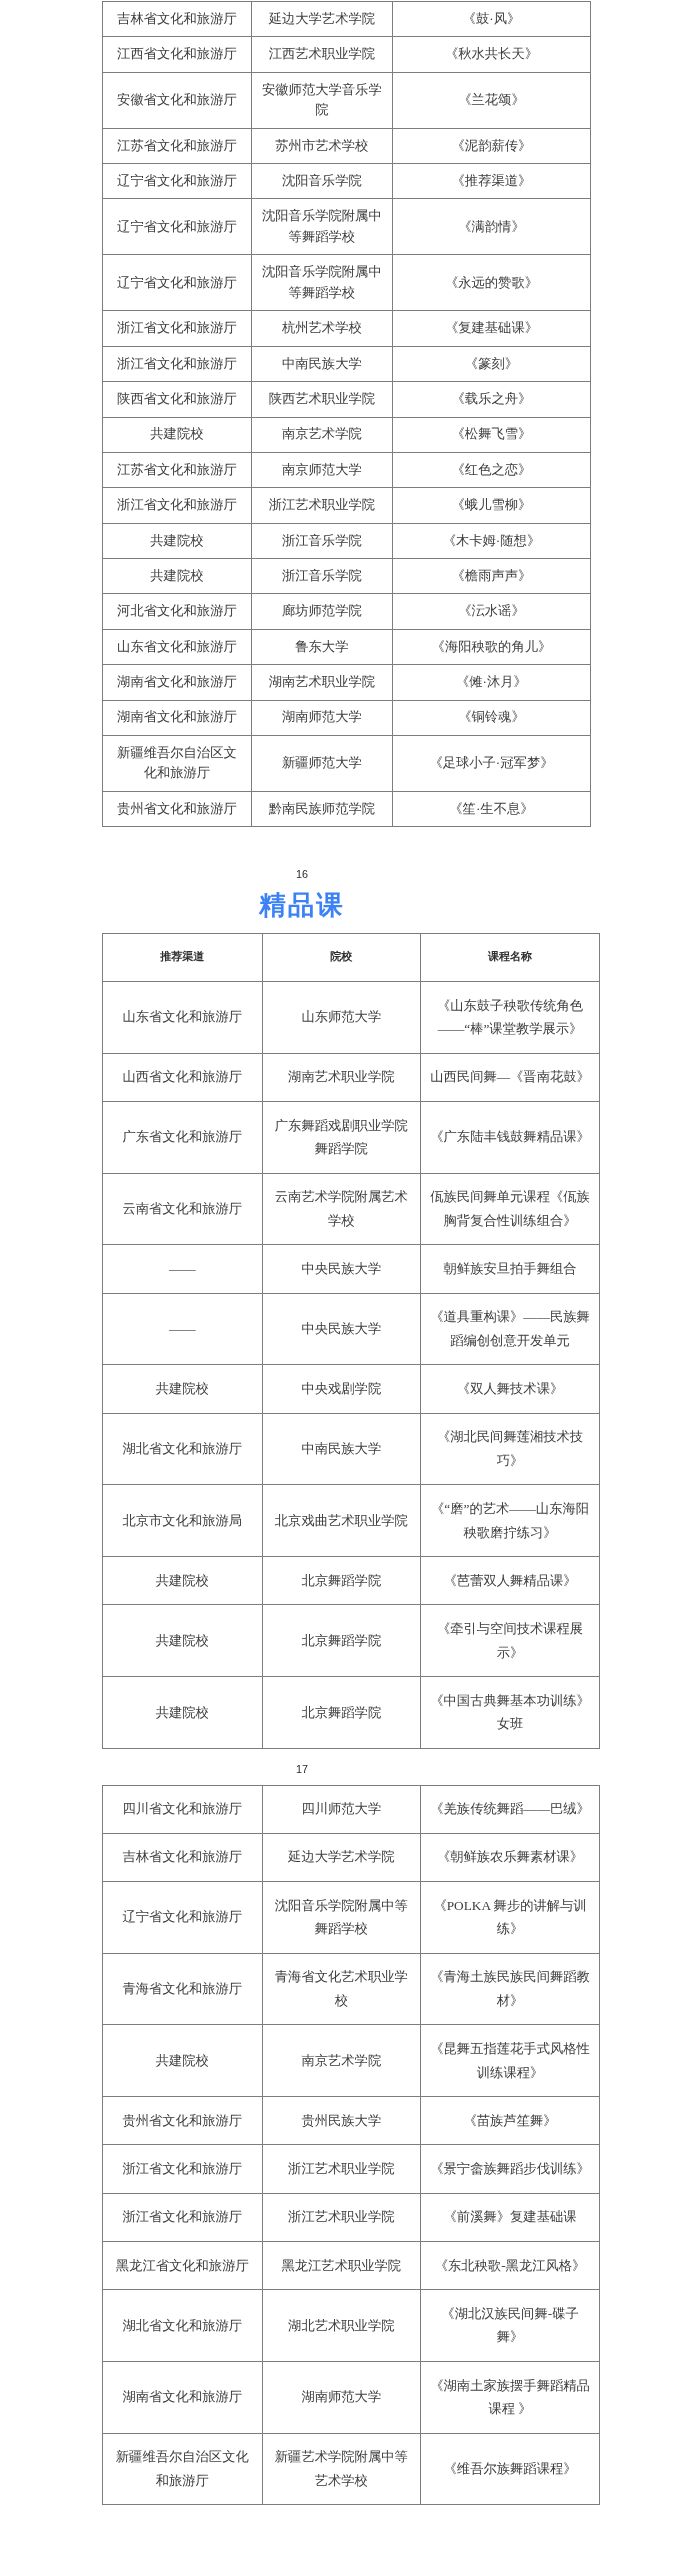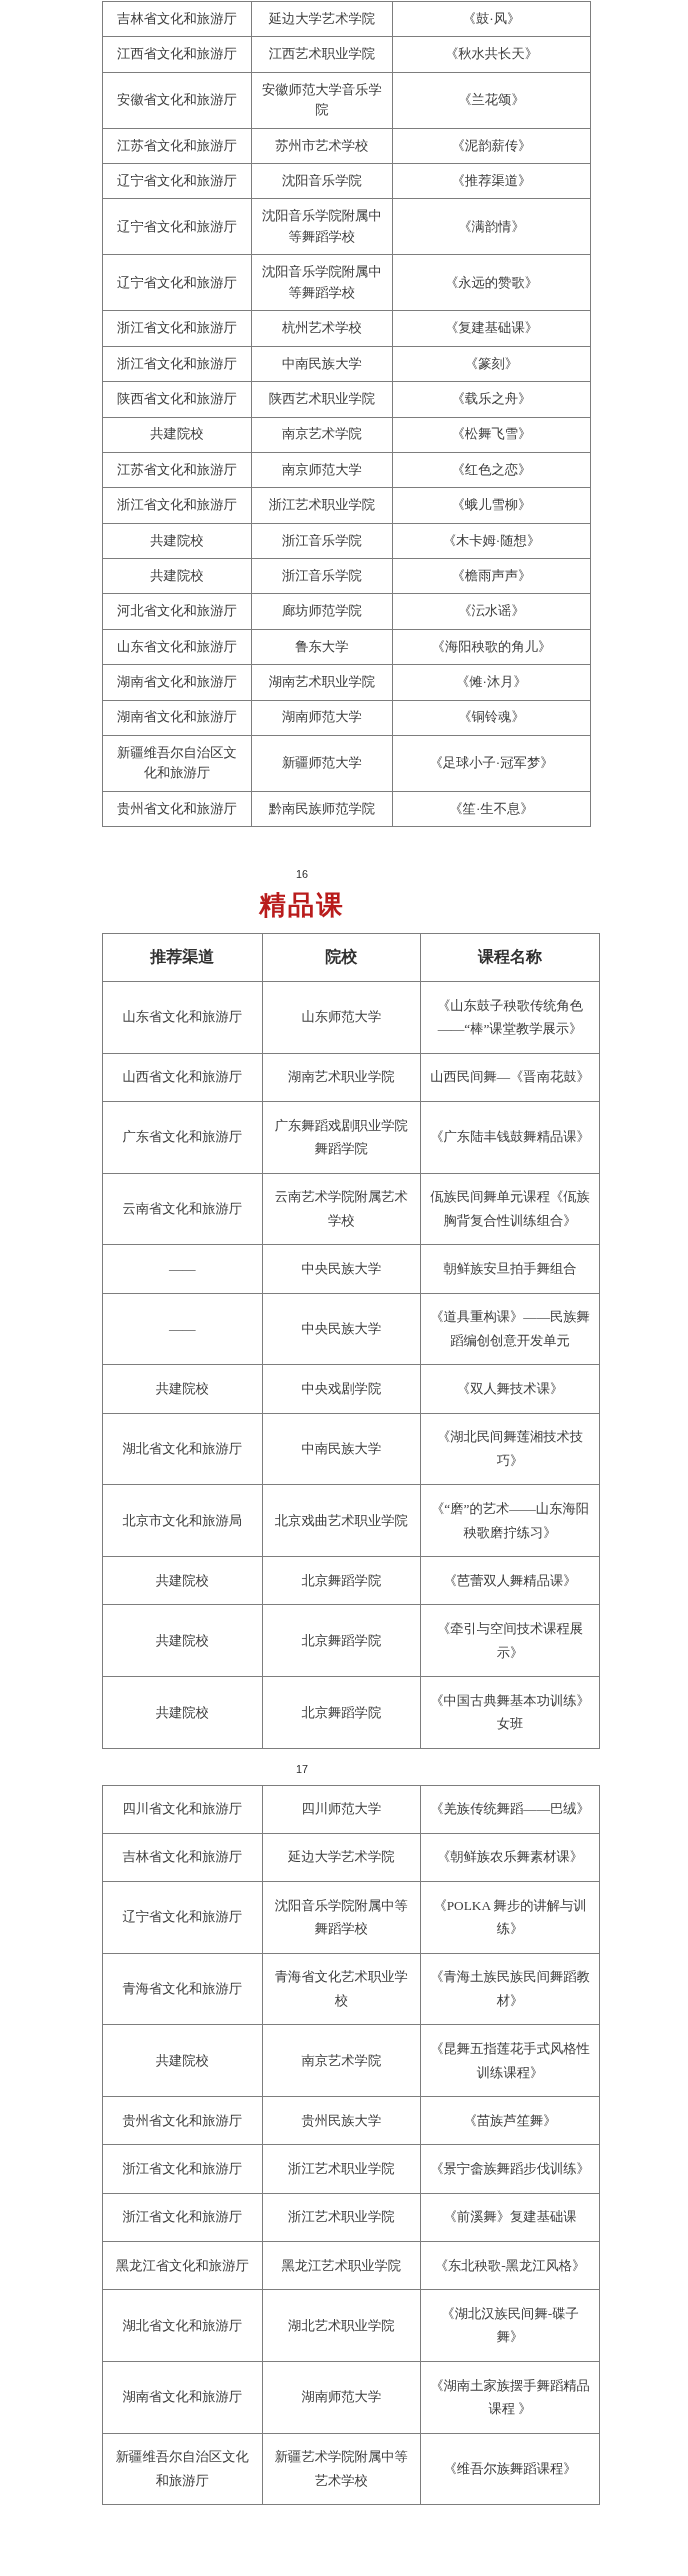--- a/index.html
+++ b/index.html
@@ -26,36 +26,36 @@
   table.t1 td {
     font-size:13.3px; line-height:20.6px; padding:6.9px 8.8px;
   }
   
   table.t23 { margin-left:102px; width:498px; }
   table.t23 td {
     font-size:13.3px; line-height:23.6px; padding:11.8px 8.8px;
   }
   table.t23 th {
     font-family:"Liberation Sans","DejaVu Sans",sans-serif;
-    font-weight:700; font-size:16px; color:#303030;
+    font-weight:700; font-size:11px; color:#303030;
     padding:14.7px 8.8px; line-height:17.7px;
   }
   .pagenum {
     text-align:center;
     font-family:"Liberation Sans","DejaVu Sans",sans-serif;
     font-size:10.8px; color:#2b2b2b; line-height:13.8px;
   }
   #pn16 { margin-top:41px; }
   #pn17 { margin-top:14px; }
   .section-title {
     margin:5.9px 0 9.8px 0;
     text-align:center;
     font-family:"Liberation Sans","DejaVu Sans",sans-serif;
     font-weight:700; font-size:26.5px; line-height:35px;
-    color:#b91c1c; letter-spacing:2px;
+    color:#3b82f6; letter-spacing:2px;
   }
   table.t2 { margin-top:2px; }
   table.t3 { margin-top:7.9px; }
 </style>
 </head>
 <body>
 
 <div class="page">
 
   <table class="doc-table t1">

